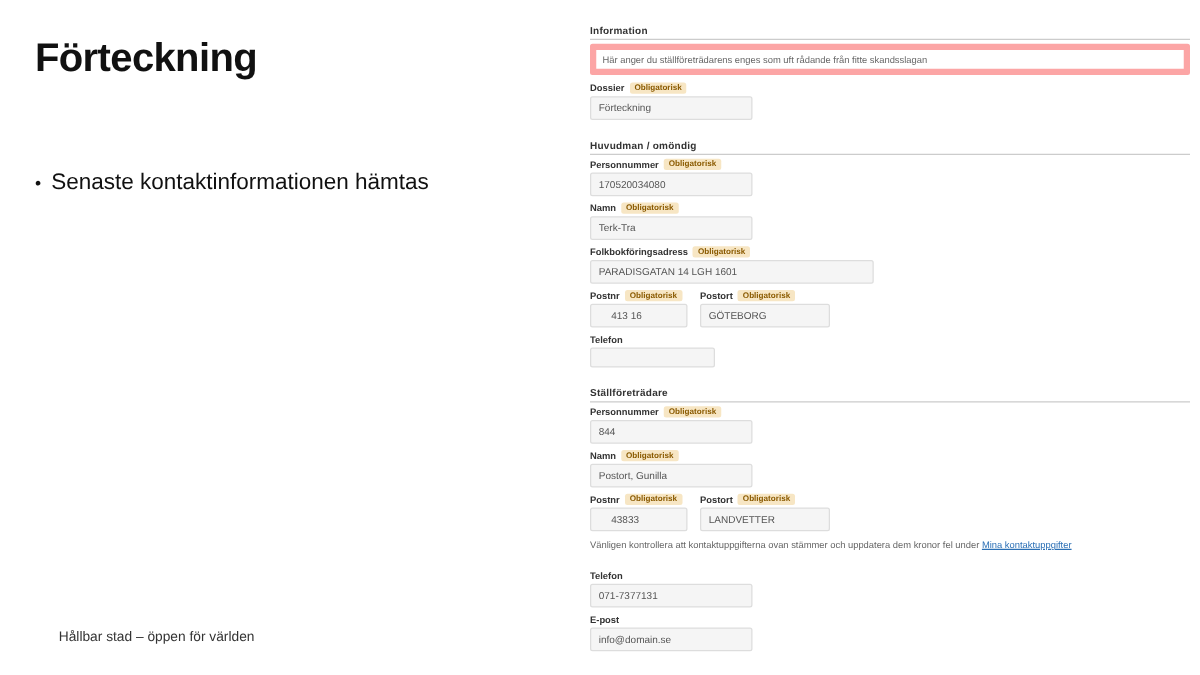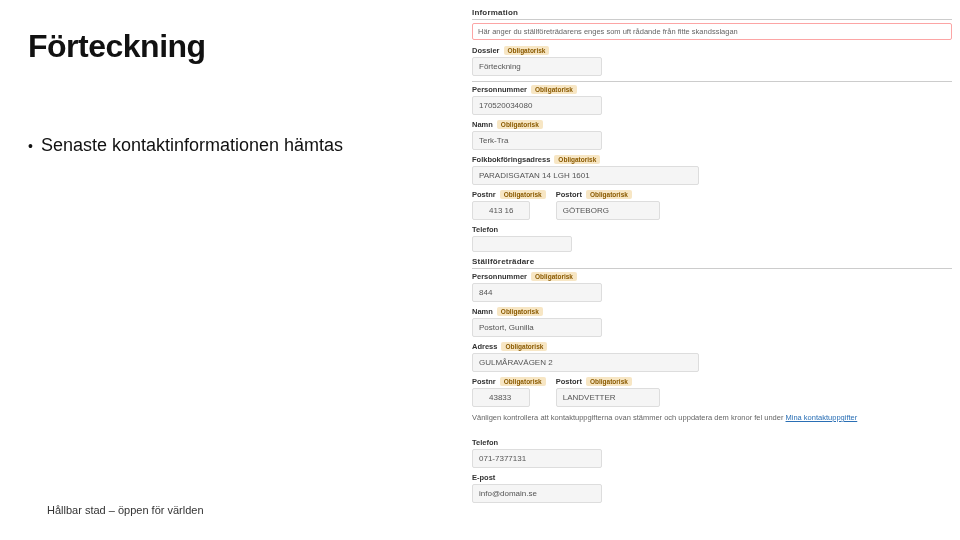--- a/index.html
+++ b/index.html
@@ -6,29 +6,29 @@
   html, body { width: 960px; height: 540px; background: #fff; font-family: Arial, Helvetica, sans-serif; overflow: hidden; }
   .slide { position: relative; width: 960px; height: 540px; }
   .left { position: absolute; left: 28px; top: 28px; width: 420px; }
   .title { font-size: 32px; font-weight: 900; letter-spacing: -0.5px; color: #111; }
   .bullets { margin-top: 70px; }
   .bullet { font-size: 18px; color: #111; display: flex; align-items: flex-start; gap: 8px; }
   .bullet .dot { font-size: 14px; line-height: 22px; }
   .footer { position: absolute; left: 28px; bottom: 24px; font-size: 11px; color: #333; padding-left: 19px; }
 
   .panel { position: absolute; right: 0; top: 0; width: 496px; height: 540px; padding: 4px 8px 8px 8px; background: #fff; }
-  .section-header { font-size: 8px; font-weight: 700; color: #333; margin-top: 4px; margin-bottom: 2px; letter-spacing: 0.2px; }
+  .section-header { font-size: 8px; font-weight: 700; color: #333; margin-top: 16px; margin-bottom: 2px; letter-spacing: 0.2px; }
   .hr { border: none; border-top: 1px solid #ccc; margin: 1px 0 3px 0; }
-  .hint-box { border: 1px solid #fca5a5; border-radius: 2px; padding: 3px 5px; font-size: 7.5px; color: #666; margin-bottom: 6px; }
+  .hint-box { border: 5px solid #fca5a5; border-radius: 2px; padding: 3px 5px; font-size: 7.5px; color: #666; margin-bottom: 6px; }
   .row { display: flex; gap: 10px; margin-bottom: 5px; }
   .block { display: flex; flex-direction: column; gap: 2px; }
   .lbl-line { display: flex; align-items: center; gap: 4px; font-size: 7.5px; color: #333; font-weight: 600; }
   .tag { display: inline-block; background: #f7e6c4; color: #8a5a00; border-radius: 2px; font-size: 6.5px; font-weight: 700; padding: 1px 4px; }
   .inp { background: #f5f5f5; border: 1px solid #ddd; border-radius: 2px; font-size: 8px; color: #555; padding: 4px 6px; }
-  .w-130 { width: 130px; } .w-120 { width: 104px; } .w-80 { width: 58px; padding-left: 16px; } .w-100 { width: 100px; }
+  .w-130 { width: 130px; } .w-120 { width: 104px; } .w-80 { width: 78px; padding-left: 16px; } .w-100 { width: 100px; }
   .w-250 { width: 227px; }
   .subhint { font-size: 7px; color: #888; margin-top: 2px; }
   .note-line { font-size: 7.5px; color: #666; margin: 6px 0 16px 0; }
   .link { color: #2a6fb5; text-decoration: underline; cursor: pointer; }
 
   .section-group { margin-bottom: 2px; }
 </style>
 </head>
 <body>
 
@@ -55,20 +55,21 @@
           <div class="lbl-line">
             <span>Dossier</span>
             <span class="tag">Obligatorisk</span>
           </div>
           <div class="inp w-130">Förteckning</div>
         </div>
       </div>
     </div>
 
     <div class="section-group">
+      <div class="section-header">Huvudman / omöndig</div>
       <hr class="hr">
 
       <div class="row">
         <div class="block">
           <div class="lbl-line">
             <span>Personnummer</span>
             <span class="tag">Obligatorisk</span>
           </div>
           <div class="inp w-130">170520034080</div>
         </div>
@@ -139,29 +140,20 @@
       <div class="row">
         <div class="block">
           <div class="lbl-line">
             <span>Namn</span>
             <span class="tag">Obligatorisk</span>
           </div>
           <div class="inp w-130">Postort, Gunilla</div>
         </div>
       </div>
 
-      <div class="row">
-        <div class="block">
-          <div class="lbl-line">
-            <span>Adress</span>
-            <span class="tag">Obligatorisk</span>
-          </div>
-          <div class="inp w-250">GULMÅRAVÄGEN 2</div>
-        </div>
-      </div>
 
       <div class="row">
         <div class="block">
           <div class="lbl-line">
             <span>Postnr</span>
             <span class="tag">Obligatorisk</span>
           </div>
           <div class="inp w-80">43833</div>
         </div>
         <div class="block">

